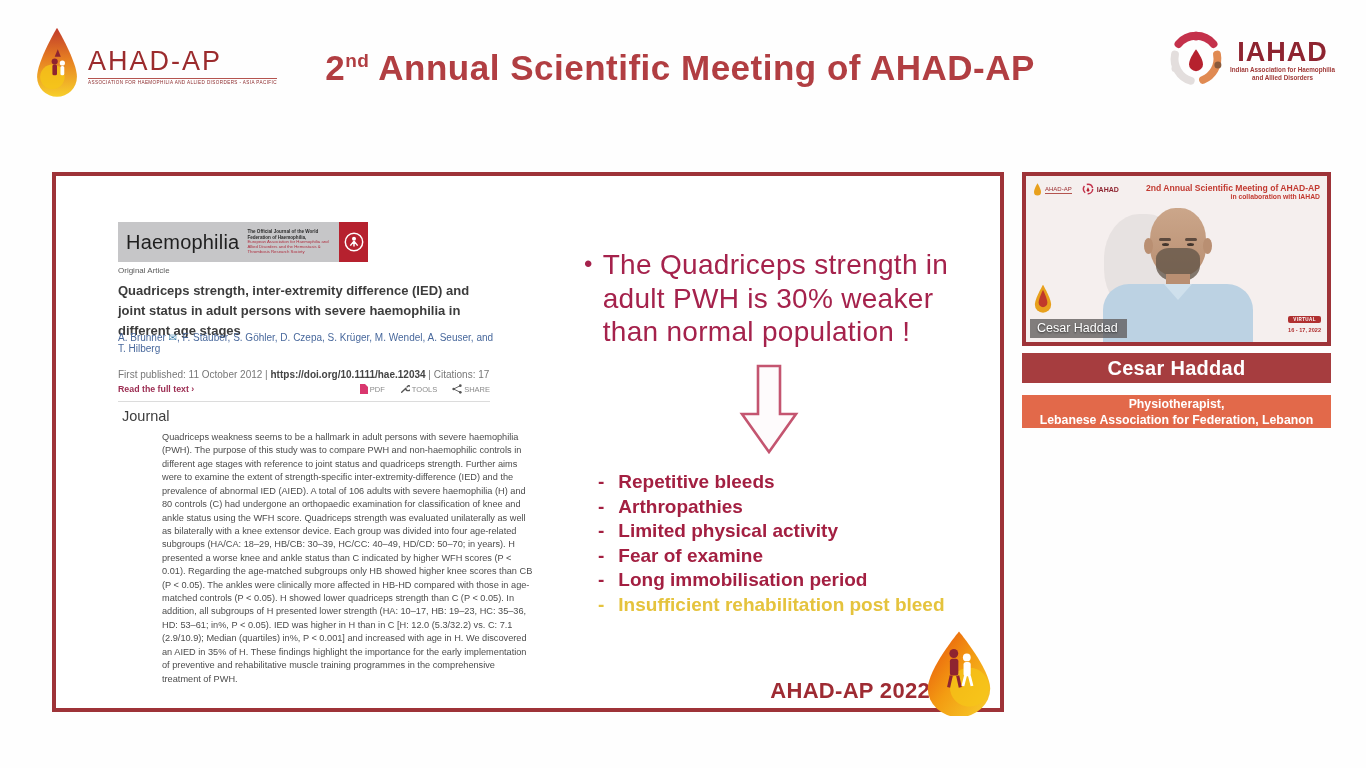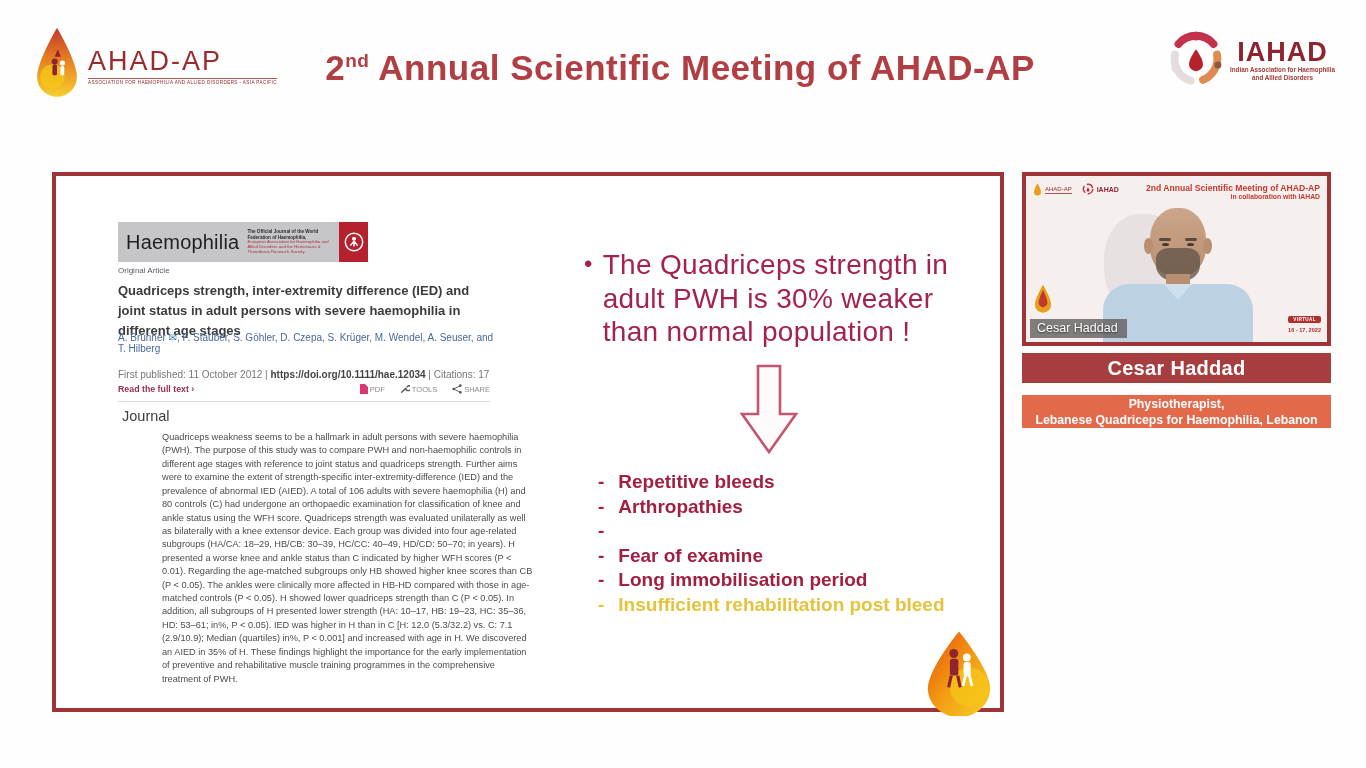--- a/index.html
+++ b/index.html
@@ -211,35 +211,37 @@
     <li>
         <span>-</span>
         <span>Repetitive bleeds</span>
       </li>
     <li>
         <span>-</span>
         <span>Arthropathies</span>
       </li>
     <li>
         <span>-</span>
+        <span>Limited physical activity</span>
       </li>
     <li>
         <span>-</span>
         <span>Fear of examine</span>
       </li>
     <li>
         <span>-</span>
         <span>Long immobilisation period</span>
       </li>
     <li class="yellow">
         <span>-</span>
         <span>Insufficient rehabilitation post bleed</span>
       </li>
   </ul>
 
+  <div class="slide-footer">AHAD-AP 2022</div>
 
   <div class="slide-drop">
     <svg width="78" height="86" viewBox="0 0 60 66">
       <defs>
           <linearGradient id="g2" x1="0" y1="0" x2="1" y2="1">
         <stop offset="0" stop-color="#e74c0c"></stop>
             <stop offset=".5" stop-color="#f39c12"></stop>
             <stop offset="1" stop-color="#f7cf2b"></stop>
       </linearGradient>
         </defs>
@@ -295,16 +297,16 @@
       </svg>
     </div>
     <div class="name-tag">Cesar Haddad</div>
     <div class="v-badge">VIRTUAL</div>
     <div class="v-date">16 - 17, 2022</div>
   </div>
 
   <div class="sb-name">Cesar Haddad</div>
   <div class="sb-role">
     <div>Physiotherapist,</div>
-    <div>Lebanese Quadriceps for Haemophilia, Lebanon</div>
+    <div>Lebanese Association for Federation, Lebanon</div>
   </div>
 
 </div>
 
 </body></html>

